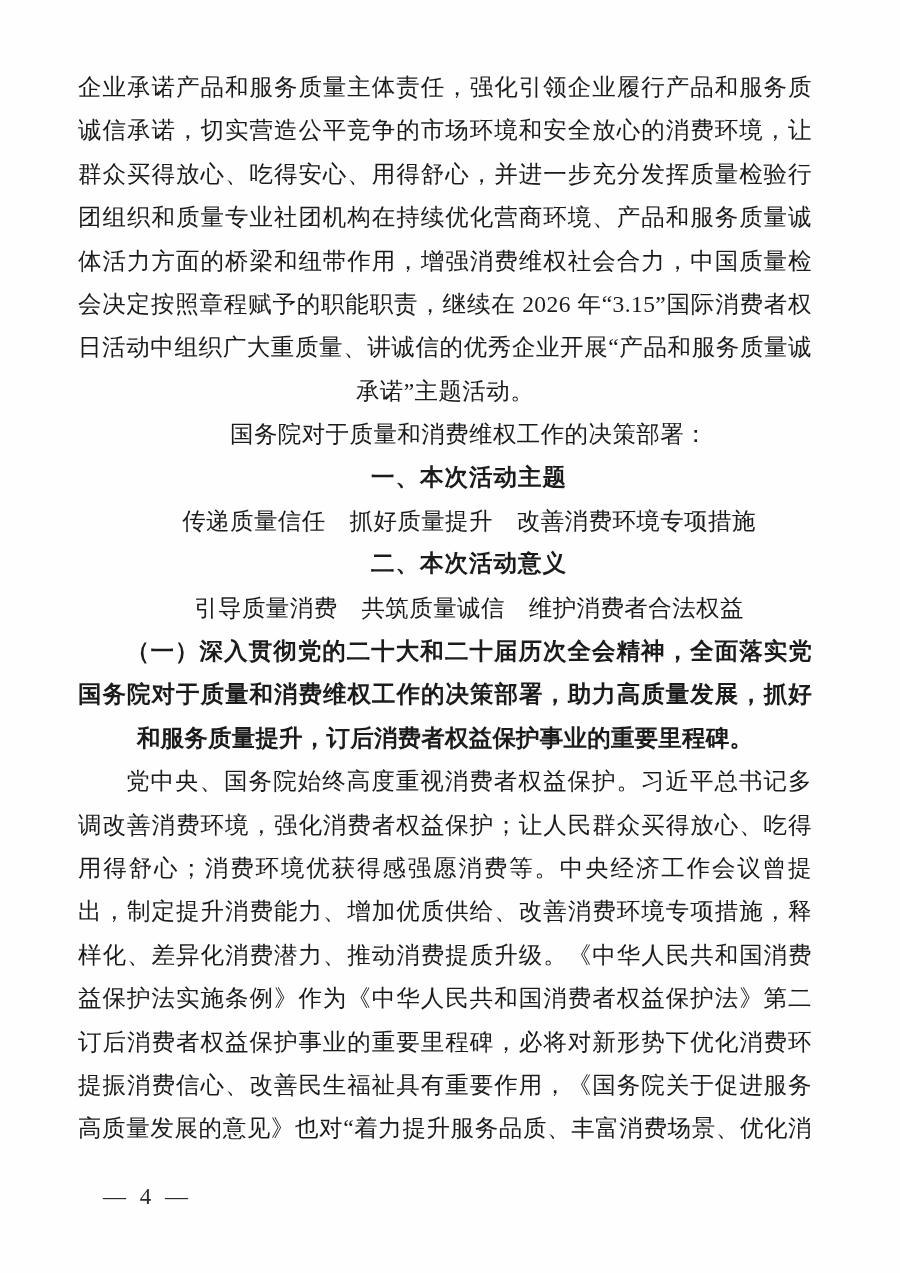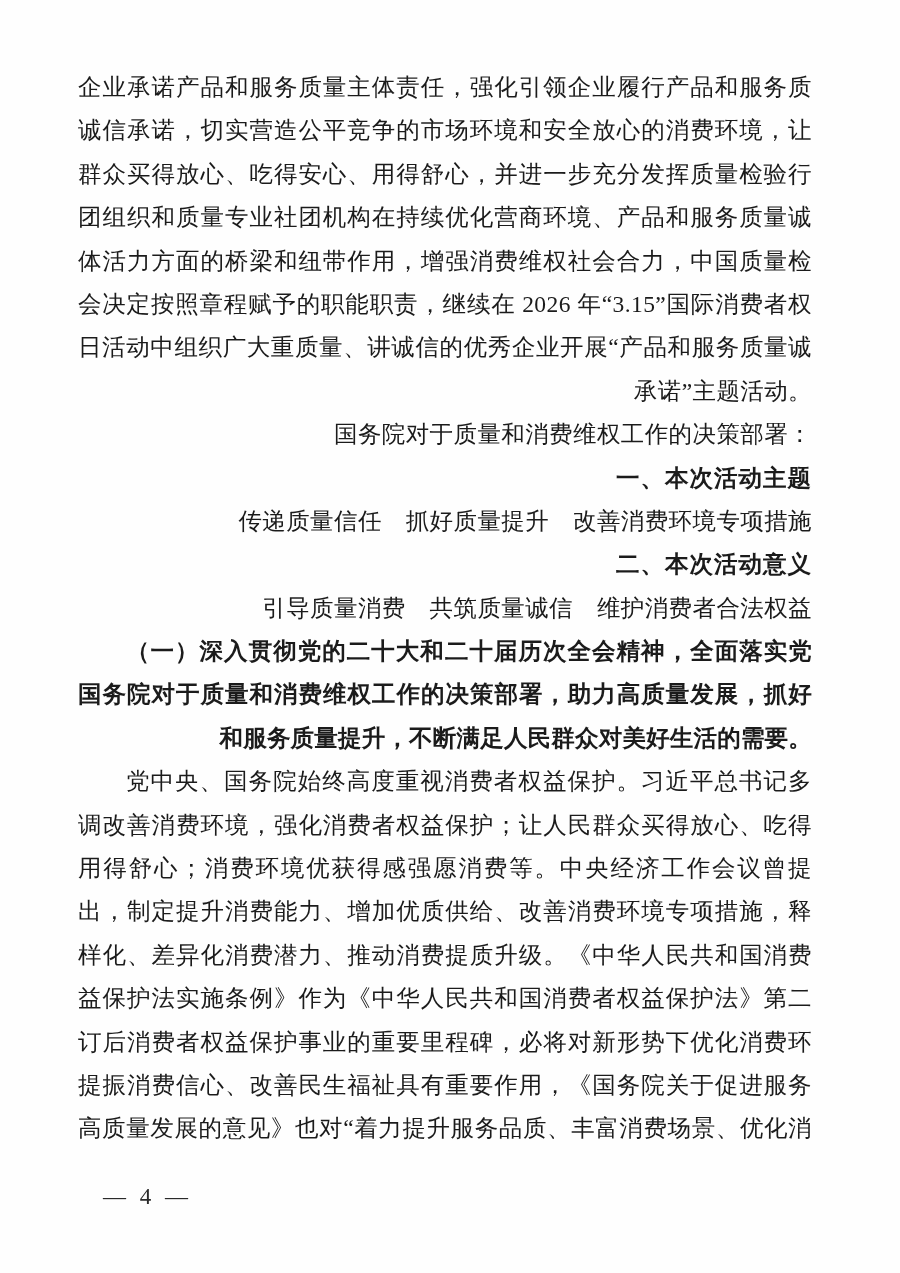--- a/index.html
+++ b/index.html
@@ -27,28 +27,28 @@
     display: block;
     height: 43.4px;
     line-height: 43.4px;
     text-align: justify;
     text-align-last: justify;
     text-justify: inter-character;
     letter-spacing: 0.4px;
     overflow: hidden;
   }
   .ln.short {
-    text-align: right;
+    text-align: center;
     text-align-last: auto;
   }
   .ln.ind {
     text-indent: 48px;
   }
   .ln.h {
-    font-family: Liberation Serif, serif;
+    font-family: Liberation Mono, monospace;
     font-weight: 700;
     letter-spacing: 1px;
   }
   .ln.kai {
     font-weight: 700;
     letter-spacing: 0.2px;
   }
   .page-footer {
     position: absolute;
     left: 103px;
@@ -78,21 +78,21 @@
     <div class="ln short ind">国务院对于质量和消费维权工作的决策部署：</div>
 
     <div class="ln short ind h">一、本次活动主题</div>
     <div class="ln short ind">传递质量信任　抓好质量提升　改善消费环境专项措施</div>
     <div class="ln short ind h">二、本次活动意义</div>
 
     <div class="ln short ind">引导质量消费　共筑质量诚信　维护消费者合法权益</div>
 
     <div class="ln ind kai">（一）深入贯彻党的二十大和二十届历次全会精神，全面落实党中央、</div>
     <div class="ln kai">国务院对于质量和消费维权工作的决策部署，助力高质量发展，抓好产品</div>
-    <div class="ln short kai">和服务质量提升，不断满足人民群众对美好生活的需要。</div>
+    <div class="ln short kai">和服务质量提升，订后消费者权益保护事业的重要里程碑。</div>
 
     <div class="ln ind">党中央、国务院始终高度重视消费者权益保护。习近平总书记多次强</div>
     <div class="ln">调改善消费环境，强化消费者权益保护；让人民群众买得放心、吃得安心、</div>
     <div class="ln">用得舒心；消费环境优获得感强愿消费等。中央经济工作会议曾提出“优</div>
     <div class="ln">出，制定提升消费能力、增加优质供给、改善消费环境专项措施，释放多</div>
     <div class="ln">样化、差异化消费潜力、推动消费提质升级。《中华人民共和国消费者权</div>
     <div class="ln">益保护法实施条例》作为《中华人民共和国消费者权益保护法》第二次修</div>
     <div class="ln">订后消费者权益保护事业的重要里程碑，必将对新形势下优化消费环境、</div>
     <div class="ln">提振消费信心、改善民生福祉具有重要作用，《国务院关于促进服务消费</div>
     <div class="ln">高质量发展的意见》也对“着力提升服务品质、丰富消费场景、优化消费</div>

